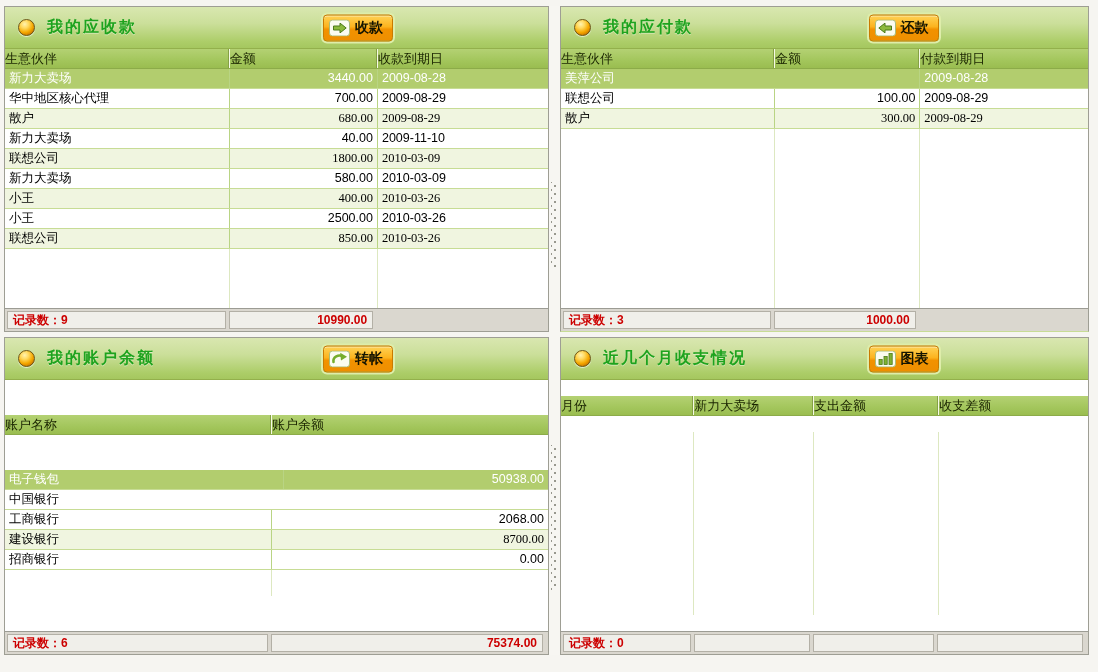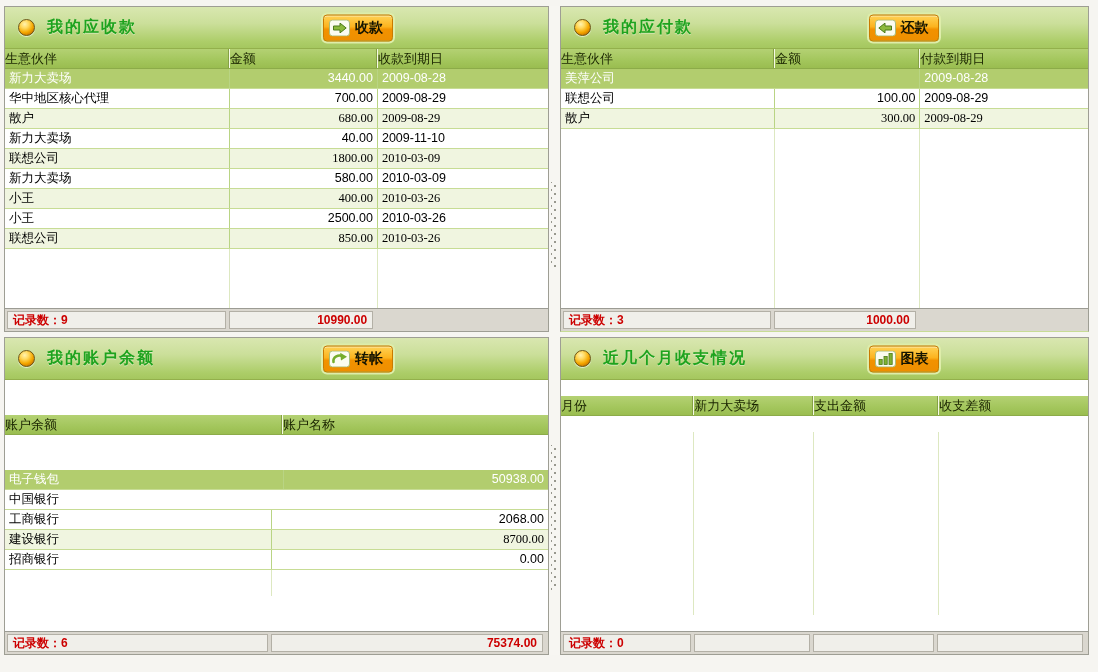--- a/index.html
+++ b/index.html
@@ -257,22 +257,22 @@
           <svg width="21" height="17" viewBox="0 0 21 17">
             <rect x="0.5" y="0.5" width="20" height="16" rx="3" fill="#fbfcf0" stroke="#a9bd78"></rect>
             <path d="M4.5 11.5 A6 5.5 0 0 1 14 6.2" fill="none" stroke="#76ad2c" stroke-width="2.6" stroke-linecap="round"></path>
             <path d="M11.2 2.2 L18 6.2 L12 10 z" fill="#76ad2c"></path>
           </svg>
         </span>
       <span class="btn-label">转帐</span>
     </div>
   </div>
   <div class="thead">
+      <div class="th" style="width: 49%;">账户名称</div>
       <div class="th" style="width: 51%;">账户余额</div>
-      <div class="th" style="width: 49%;">账户名称</div>
     </div>
   <div class="tbody">
       <div class="tr sel">
         <div class="td" style="width: 49%; text-align: left;">电子钱包</div>
         <div class="td" style="width: 51%; text-align: right; margin-left: 23px;">50938.00</div>
       </div>
       <div class="tr w">
         <div class="td" style="width: 49%; text-align: left;">中国银行</div>
         <div class="td" style="width: 51%; text-align: center; margin-top: 48px;">8868.00</div>
       </div>

